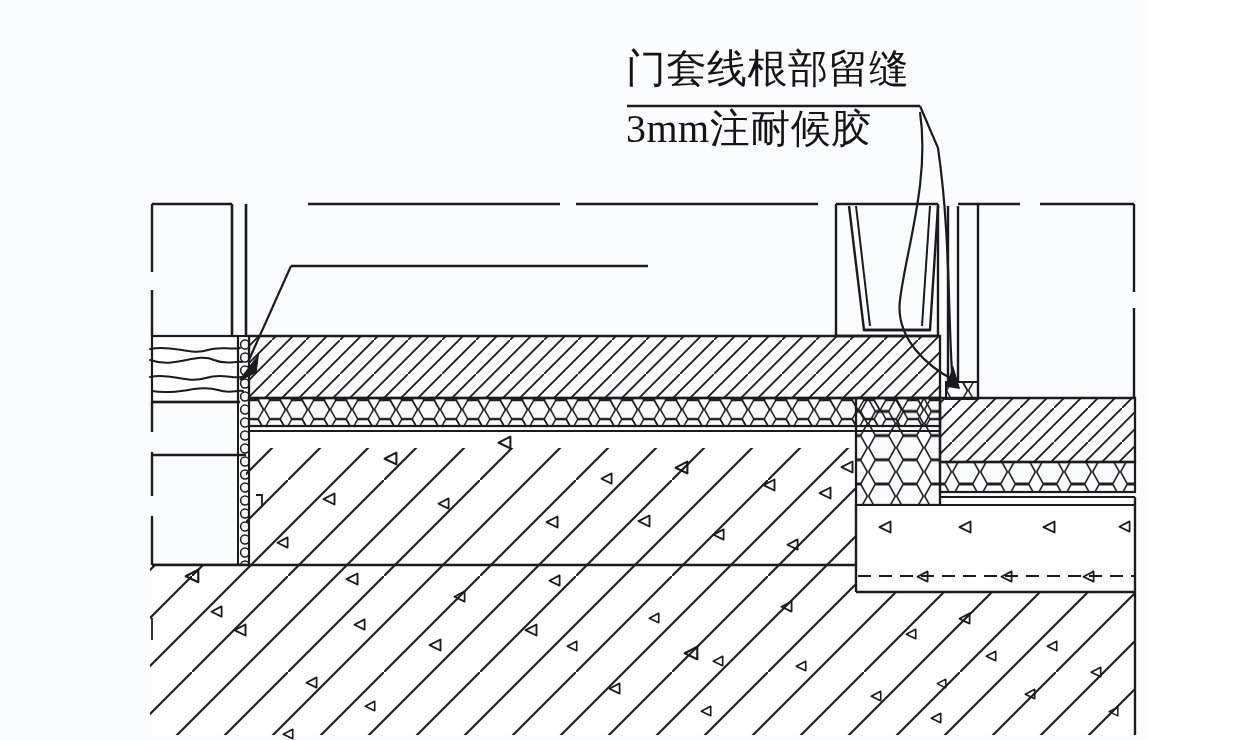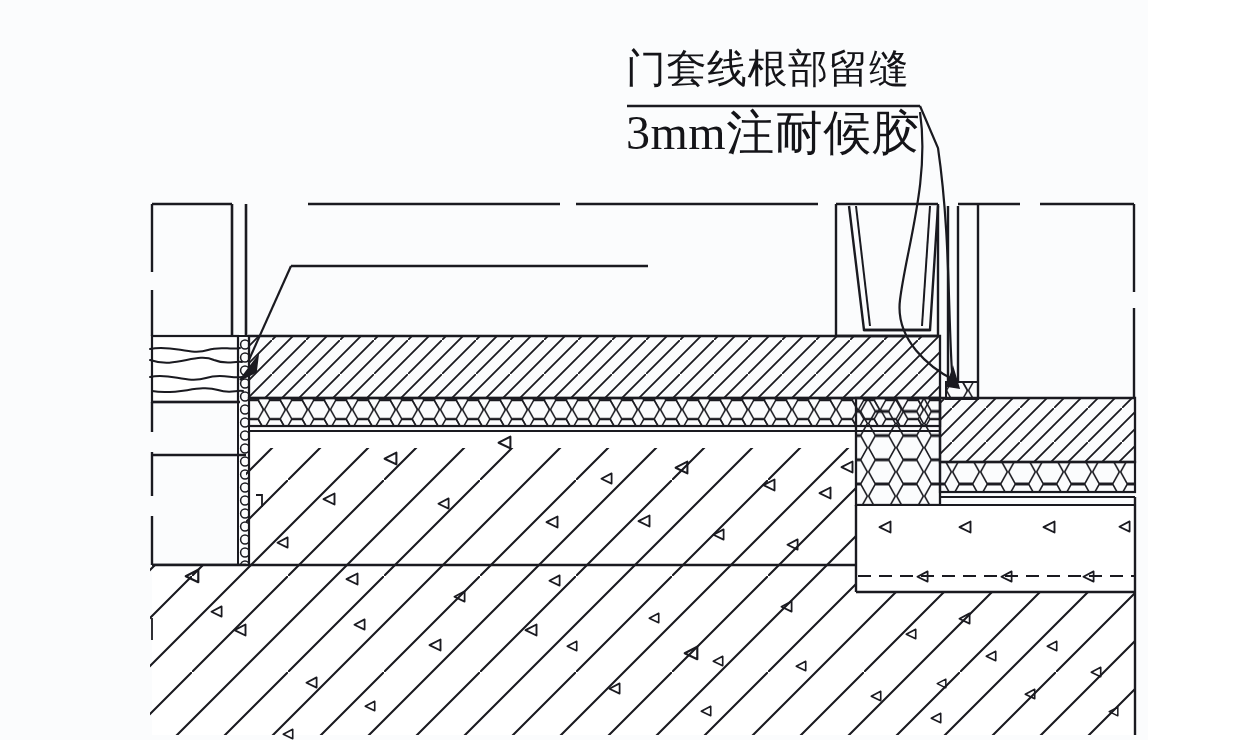--- a/index.html
+++ b/index.html
@@ -29,21 +29,21 @@
   .anno {
     position: absolute;
     white-space: nowrap;
     color: #141418;
     font-family: "Liberation Serif", "DejaVu Serif", serif;
     font-weight: 500;
     letter-spacing: 0.5px;
     line-height: 1.06;
   }
   #anno-top-l1 { left: 626px; top: 48px; font-size: 40px; }
-  #anno-top-l2 { left: 626px; top: 108px; font-size: 48px; }
+  #anno-top-l2 { left: 626px; top: 108px; font-size: 40px; }
   #anno-left    { left: 291px; top: 222px; font-size: 36px; }
 </style>
 </head>
 <body>
 
 <div id="stage">
 
   <svg id="drawing" viewBox="0 0 1238 740">
     <defs>
 

